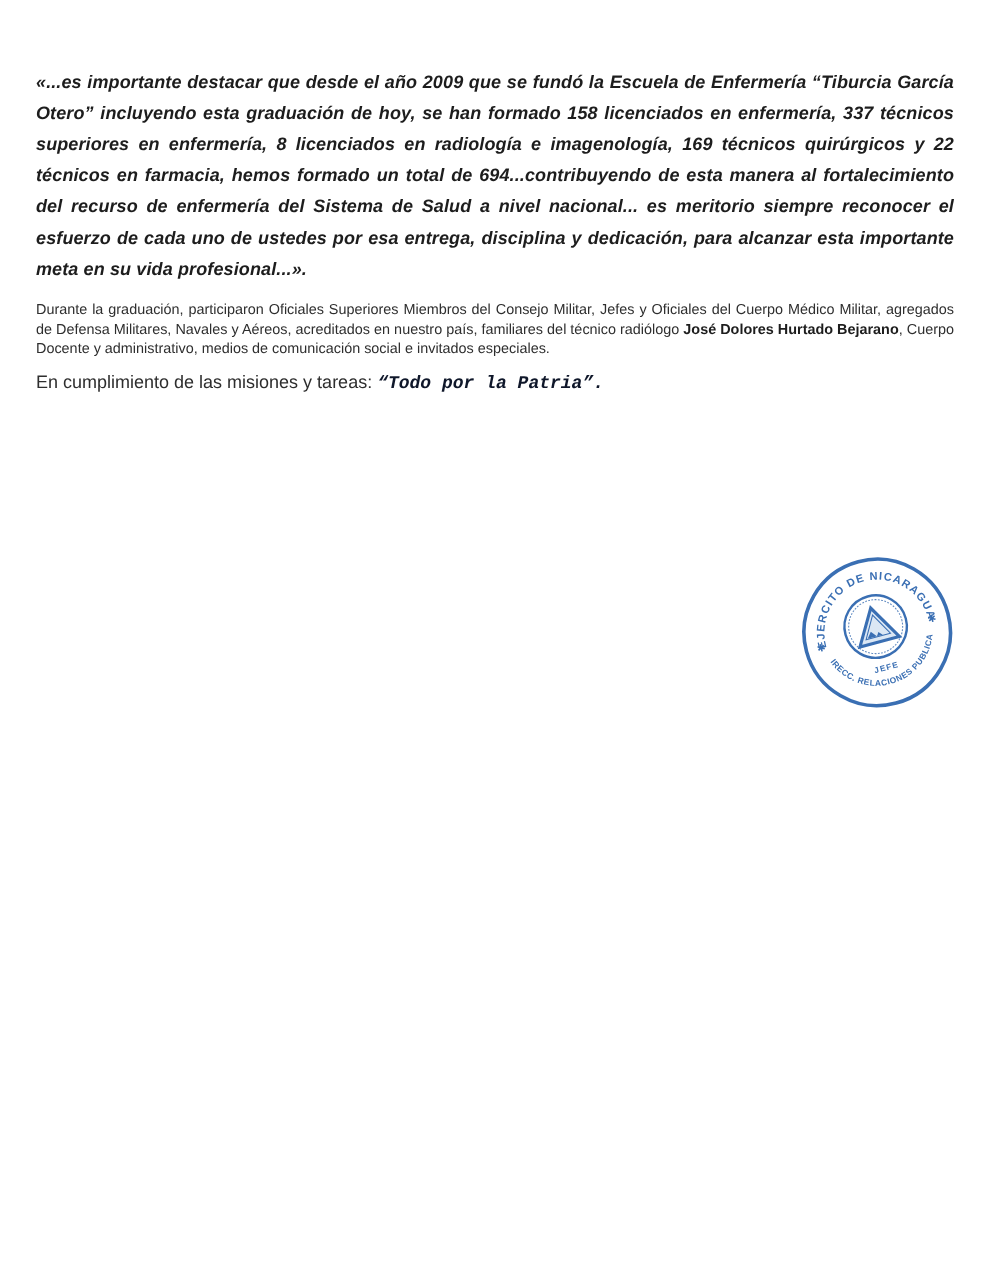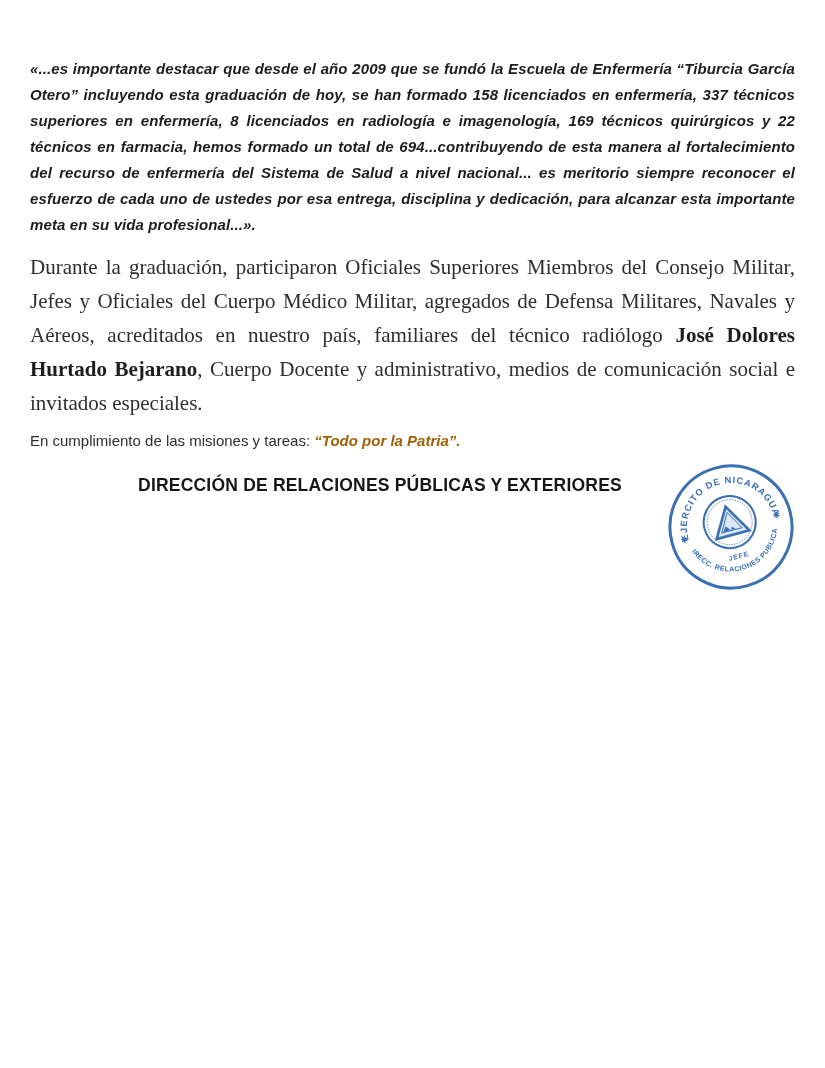--- a/index.html
+++ b/index.html
@@ -6,28 +6,28 @@
   .page{
     position:relative;width:825px;height:776px;background:#ffffff;
     font-family:"Liberation Sans",sans-serif;color:#2e2e2e;overflow:hidden;
   }
   .content{position:absolute;left:30px;top:56px;width:765px;}
   .quote{
     margin:0 0 12px 0;font-weight:bold;font-style:italic;
     font-size:15px;line-height:26px;text-align:justify;color:#1d1d1d;letter-spacing:.1px;
   }
   .body-par{
-    margin:0 0 10px 0;font-size:21px;line-height:34px;
-    text-align:justify;color:#2e2e2e;font-family:Liberation Serif, serif;
+    margin:0 0 10px 0;font-size:12px;line-height:16px;
+    text-align:justify;color:#2e2e2e;
   }
   .body-par strong{color:#1d1d1d;}
   .line{margin:0 0 23px 0;font-size:15px;line-height:22px;color:#2e2e2e;}
   .line.defense{margin-bottom:20px;}
   .line.date{margin-bottom:15px;}
-  .motto{font-weight:bold;font-style:italic;color:#a16207;}
+  .motto{font-weight:bold;font-style:italic;color:#0f172a;font-family:Liberation Mono, monospace;}
   .signature{
     margin:0;width:700px;text-align:center;font-weight:bold;
     font-size:17.5px;line-height:21px;color:#161616;letter-spacing:.2px;
   }
   .seal{position:absolute;left:666px;top:462px;width:130px;height:130px;opacity:.92;}
   .seal svg{display:block;}
 </style>
 </head>
 <body>
 
@@ -36,21 +36,20 @@
 
     <p class="quote">«...es importante destacar que desde el año 2009 que se fundó la Escuela de Enfermería “Tiburcia García Otero” incluyendo esta graduación de hoy, se han formado 158 licenciados en enfermería, 337 técnicos superiores en enfermería, 8 licenciados en radiología e imagenología, 169 técnicos quirúrgicos y 22 técnicos en farmacia, hemos formado un total de 694...contribuyendo de esta manera al fortalecimiento del recurso de enfermería del Sistema de Salud a nivel nacional... es meritorio siempre reconocer el esfuerzo de cada uno de ustedes por esa entrega, disciplina y dedicación, para alcanzar esta importante meta en su vida profesional...».</p>
 
     <p class="body-par"><span>Durante la graduación, participaron Oficiales Superiores Miembros del Consejo Militar, Jefes y Oficiales del Cuerpo Médico Militar, agregados de Defensa Militares, Navales y Aéreos, acreditados en nuestro país, familiares del técnico radiólogo </span><strong>José Dolores Hurtado Bejarano</strong><span>, Cuerpo Docente y administrativo, medios de comunicación social e invitados especiales.</span></p>
 
     <p class="line mission"><span>En cumplimiento de las misiones y tareas: </span><span class="motto">“Todo por la Patria”.</span></p>
 
 
 
     <div class="signature">
-      <div>DIRECCIÓN DE RELACIONES PÚBLICAS Y EXTERIORES</div>
     </div>
   </div>
 
   <div class="seal">
     <svg viewBox="0 0 130 130" width="130" height="130">
       <g transform="rotate(-15 65 65)" fill="none" stroke="#2a63ad">
 
         <circle cx="65" cy="65" r="61" stroke-width="3"></circle>
 
         <circle cx="65" cy="60" r="26" stroke-width="2"></circle>

